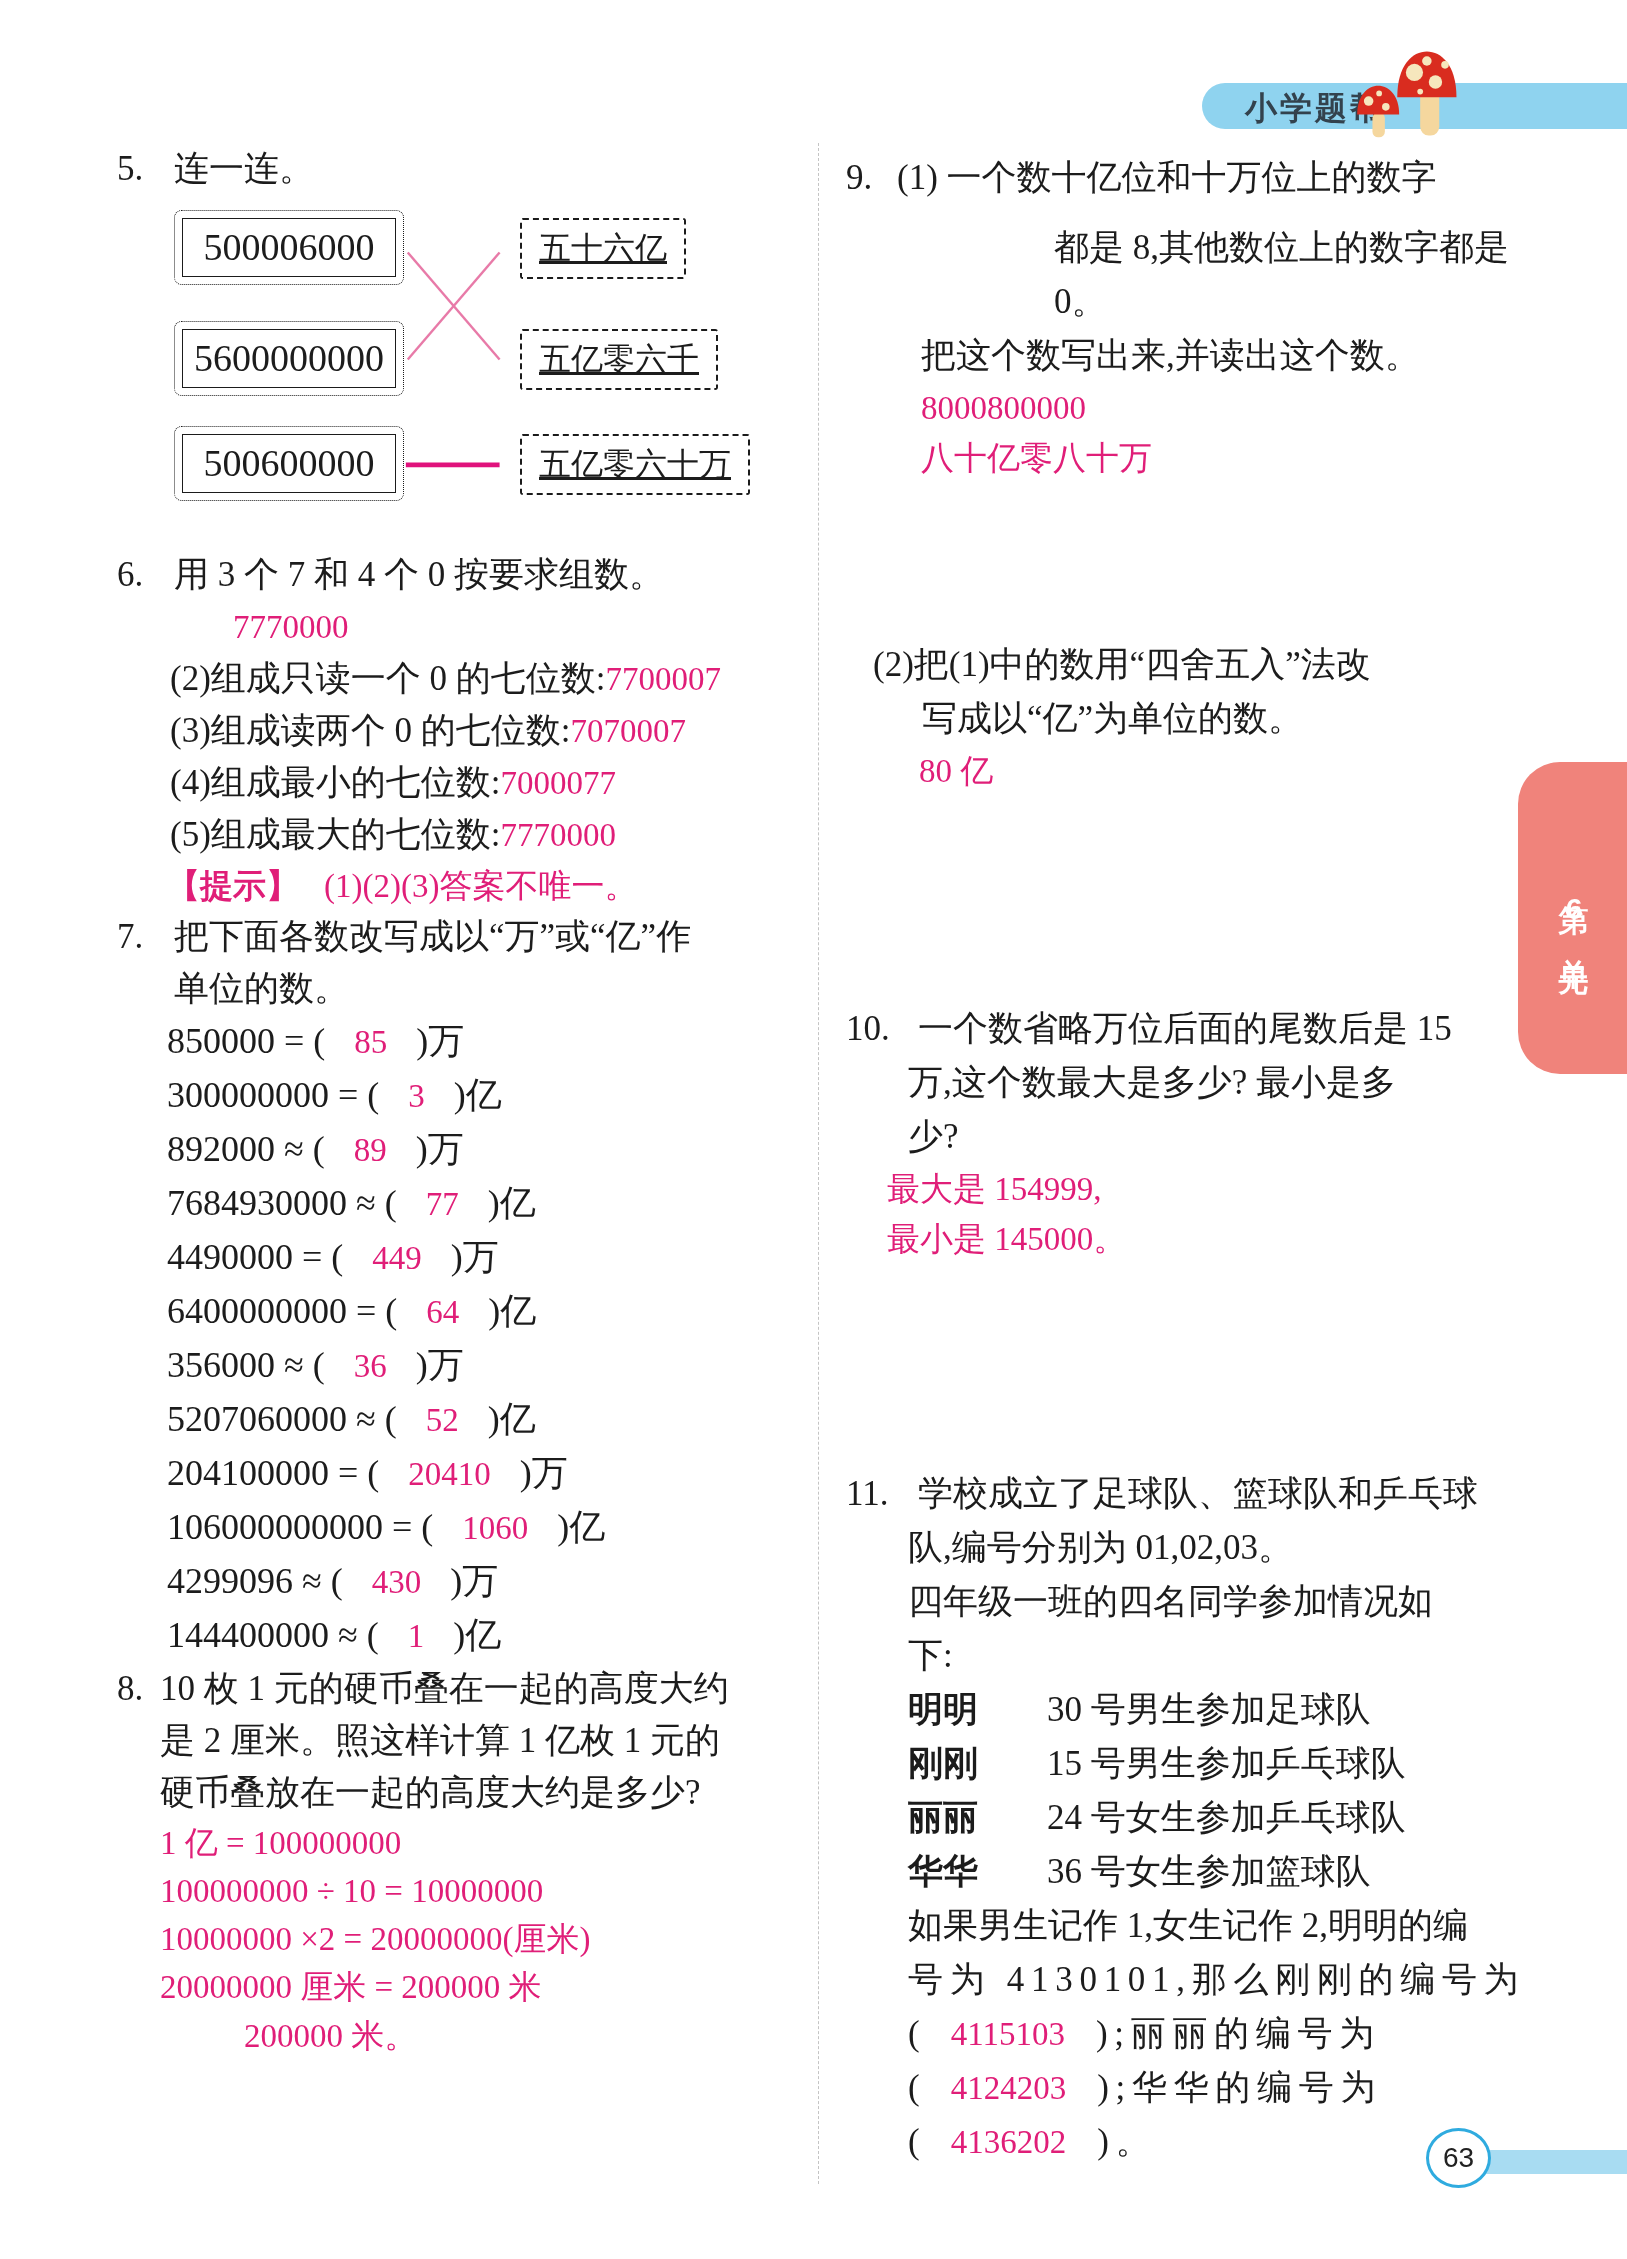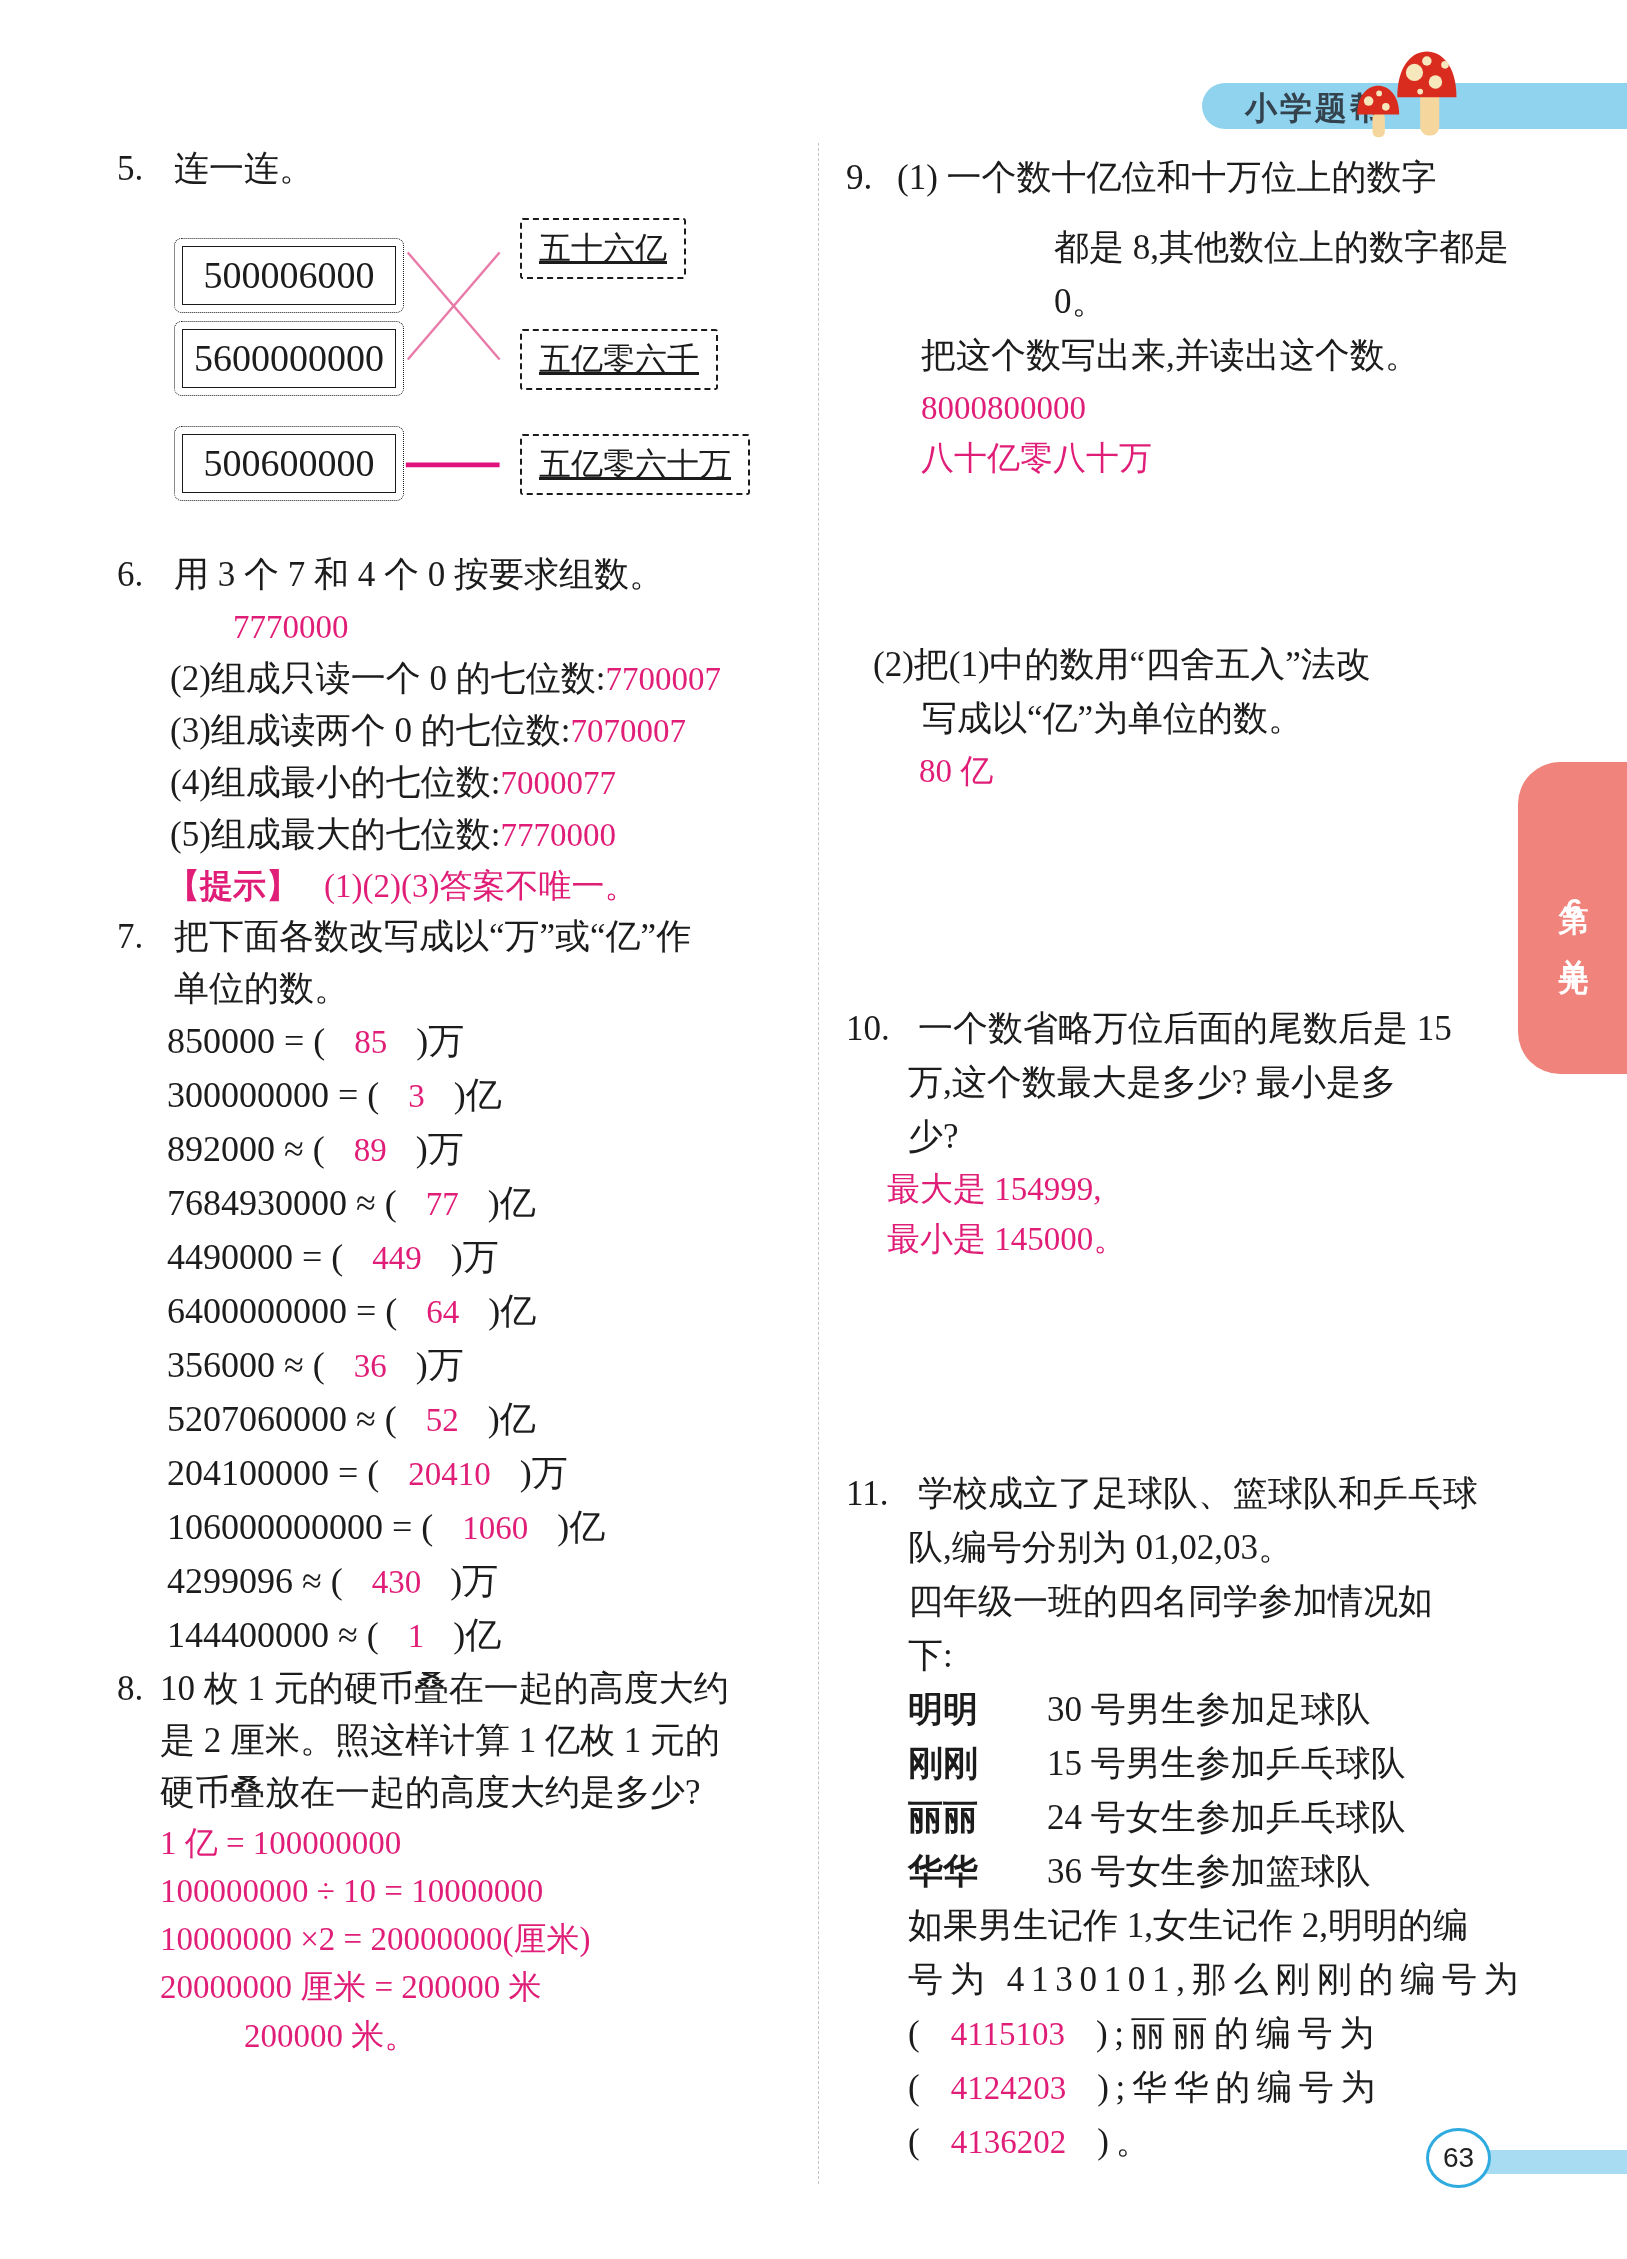--- a/index.html
+++ b/index.html
@@ -97,21 +97,21 @@
   <div class="divider"></div>
 
   <div class="col col-left">
 
     <div class="line">
       <span class="qnum">5.</span>
       <span class="ind-60" style="display:inline-block">连一连。</span>
     </div>
 
     <div class="q5-fig">
-      <div class="fancy-box" style="top:23px;margin-top:28px;">500006000</div>
+      <div class="fancy-box" style="top:23px;">500006000</div>
       <div class="fancy-box" style="top:134px;">5600000000</div>
       <div class="fancy-box" style="top:239px;">500600000</div>
       <div class="dash-box" style="top:23px;">五十六亿</div>
       <div class="dash-box" style="top:134px;">五亿零六千</div>
       <div class="dash-box" style="top:239px;">五亿零六十万</div>
       <svg class="q5-lines" viewBox="0 0 735 370">
         <line x1="304" y1="60" x2="400" y2="172" stroke="#e87aa8" stroke-width="2.5"></line>
         <line x1="304" y1="172" x2="400" y2="60" stroke="#e87aa8" stroke-width="2.5"></line>
         <line x1="302" y1="282" x2="400" y2="282" stroke="#e0127c" stroke-width="5"></line>
       </svg>

